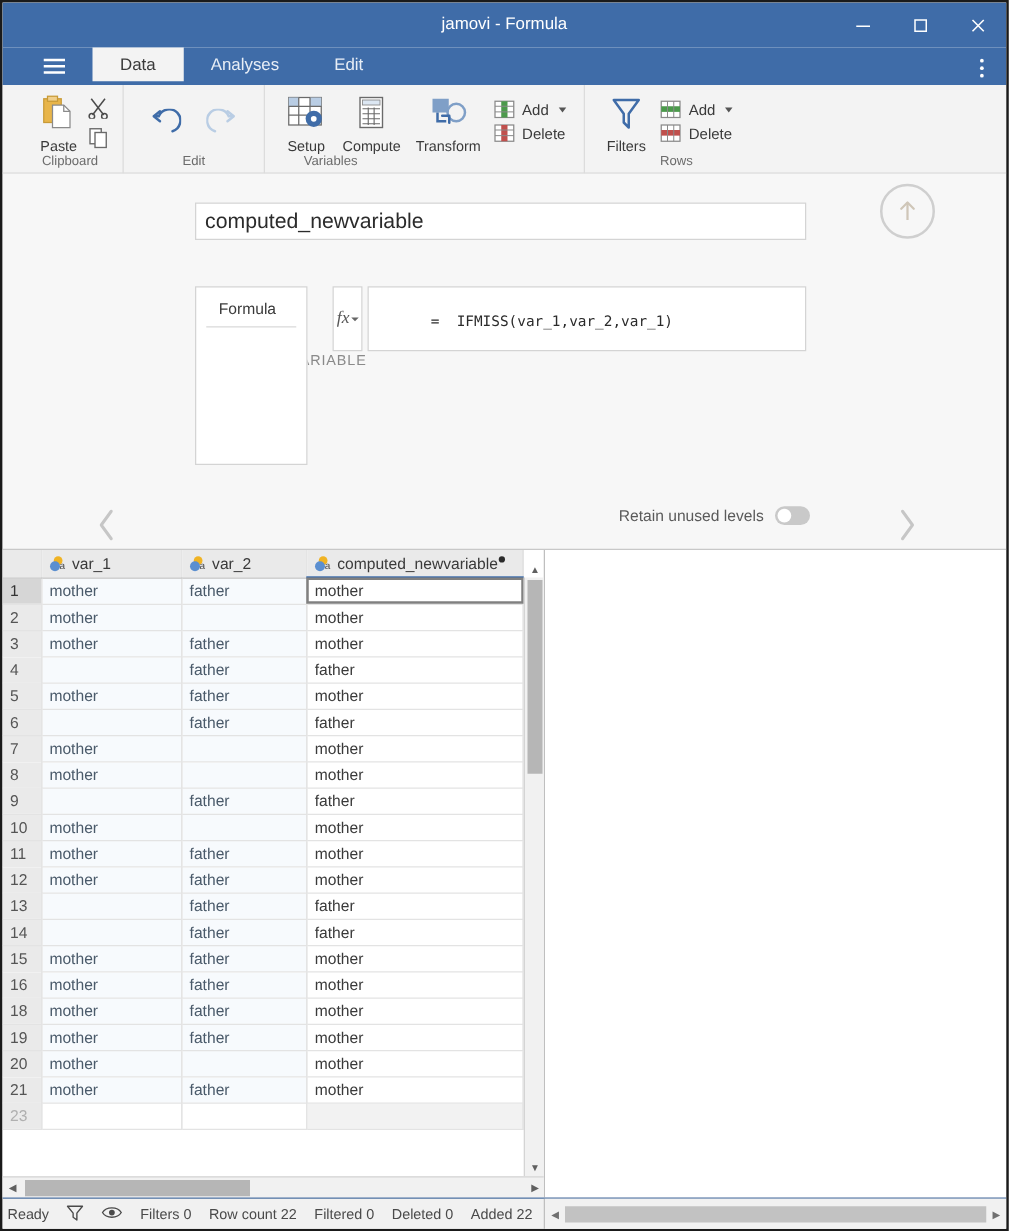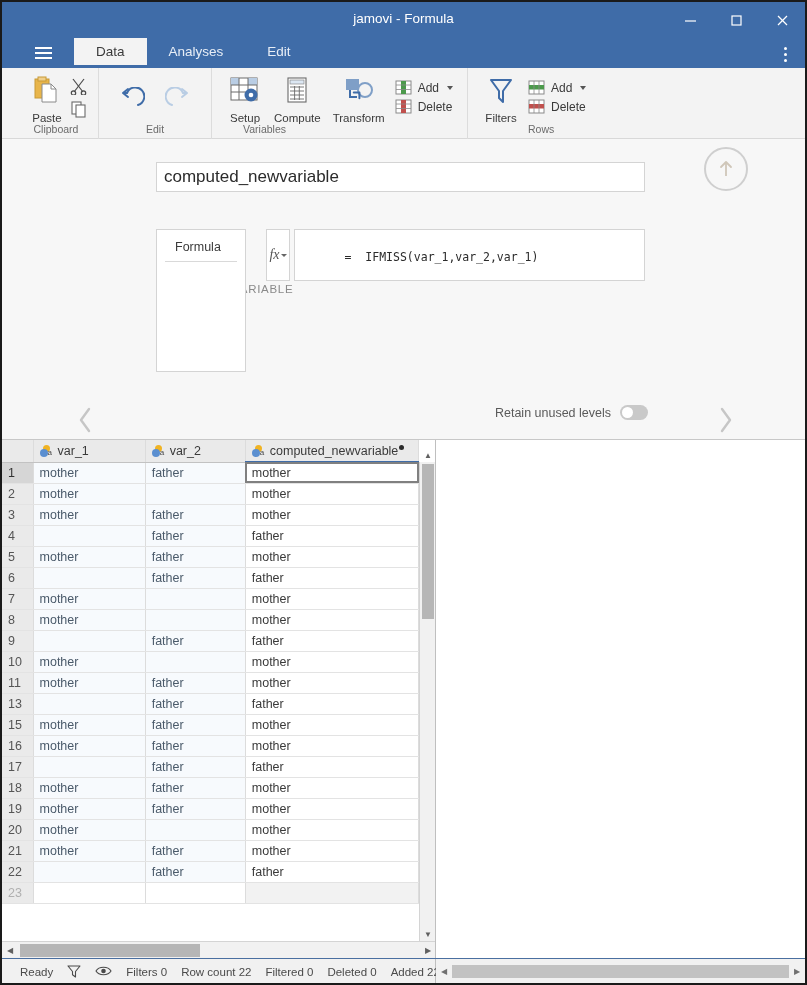--- a/index.html
+++ b/index.html
@@ -334,21 +334,21 @@
     height: 26px;
     background: #f1f1f1;
     border-top: 1px solid #4a6fa0;
     display: flex;
     align-items: center;
   }
   .bottombar .left {
     display: flex; align-items: center;
     width: 434px;
     height: 26px;
-    padding-left: 18px;
+    padding-left: 4px;
     gap: 14px;
     font-size: 11.5px;
     color: #4a4a4a;
     border-right: 1px solid #bfbfbf;
   }
   .bottombar .right {
     position: relative;
     flex: 1; height: 26px;
     background: #f1f1f1;
     display: flex; align-items: center;
@@ -690,44 +690,50 @@
                 <td class="cell" style="width: 100px;"></td>
                 <td class="cell computed" style="width: 173px;">mother</td>
               </tr>
               <tr>
                 <td class="rowh">11</td>
                 <td class="cell" style="width: 112px;">mother</td>
                 <td class="cell" style="width: 100px;">father</td>
                 <td class="cell computed" style="width: 173px;">mother</td>
               </tr>
               <tr>
+                <td class="rowh">12</td>
+                <td class="cell" style="width: 112px;">mother</td>
+                <td class="cell" style="width: 100px;">father</td>
+                <td class="cell computed" style="width: 173px;">mother</td>
+              </tr>
+              <tr>
                 <td class="rowh">13</td>
                 <td class="cell" style="width: 112px;"></td>
                 <td class="cell" style="width: 100px;">father</td>
                 <td class="cell computed" style="width: 173px;">father</td>
               </tr>
               <tr>
+                <td class="rowh">14</td>
+                <td class="cell" style="width: 112px;"></td>
+                <td class="cell" style="width: 100px;">father</td>
+                <td class="cell computed" style="width: 173px;">father</td>
+              </tr>
+              <tr>
                 <td class="rowh">15</td>
                 <td class="cell" style="width: 112px;">mother</td>
                 <td class="cell" style="width: 100px;">father</td>
                 <td class="cell computed" style="width: 173px;">mother</td>
               </tr>
               <tr>
                 <td class="rowh">16</td>
                 <td class="cell" style="width: 112px;">mother</td>
                 <td class="cell" style="width: 100px;">father</td>
                 <td class="cell computed" style="width: 173px;">mother</td>
               </tr>
               <tr>
-                <td class="rowh">17</td>
-                <td class="cell" style="width: 112px;"></td>
-                <td class="cell" style="width: 100px;">father</td>
-                <td class="cell computed" style="width: 173px;">father</td>
-              </tr>
-              <tr>
                 <td class="rowh">18</td>
                 <td class="cell" style="width: 112px;">mother</td>
                 <td class="cell" style="width: 100px;">father</td>
                 <td class="cell computed" style="width: 173px;">mother</td>
               </tr>
               <tr>
                 <td class="rowh">19</td>
                 <td class="cell" style="width: 112px;">mother</td>
                 <td class="cell" style="width: 100px;">father</td>
                 <td class="cell computed" style="width: 173px;">mother</td>
@@ -736,26 +742,20 @@
                 <td class="rowh">20</td>
                 <td class="cell" style="width: 112px;">mother</td>
                 <td class="cell" style="width: 100px;"></td>
                 <td class="cell computed" style="width: 173px;">mother</td>
               </tr>
               <tr>
                 <td class="rowh">21</td>
                 <td class="cell" style="width: 112px;">mother</td>
                 <td class="cell" style="width: 100px;">father</td>
                 <td class="cell computed" style="width: 173px;">mother</td>
-              </tr>
-              <tr>
-                <td class="rowh">22</td>
-                <td class="cell" style="width: 112px;"></td>
-                <td class="cell" style="width: 100px;">father</td>
-                <td class="cell computed" style="width: 173px;">father</td>
               </tr>
               <tr class="blankrow">
                 <td class="rowh">23</td>
                 <td class="cell" style="width: 112px;"></td>
                 <td class="cell" style="width: 100px;"></td>
                 <td class="cell computed" style="width: 173px;"></td>
               </tr>
             </tbody>
         </table>
 

